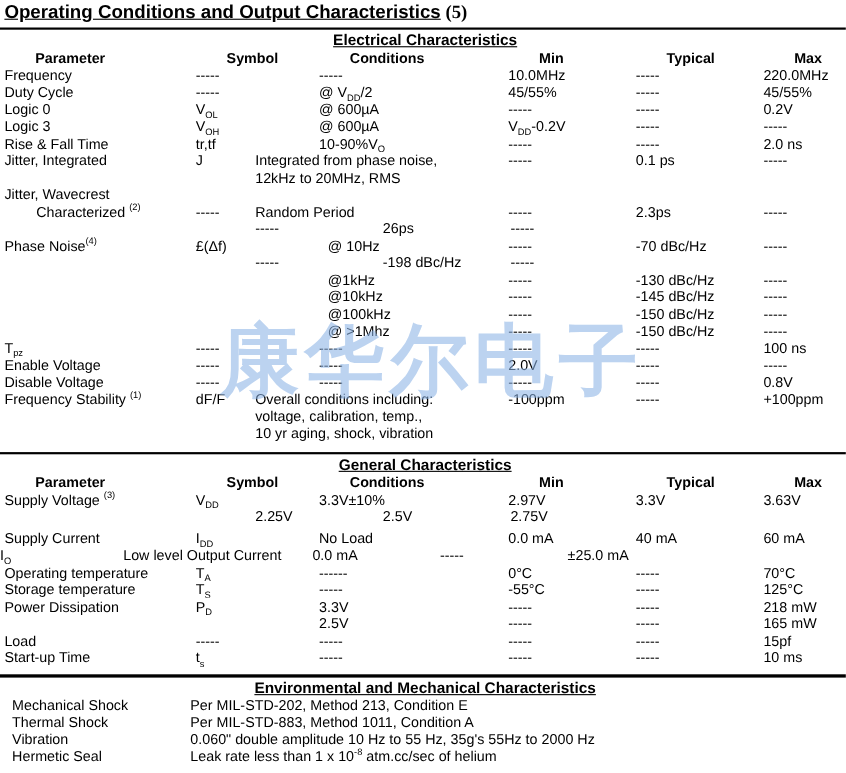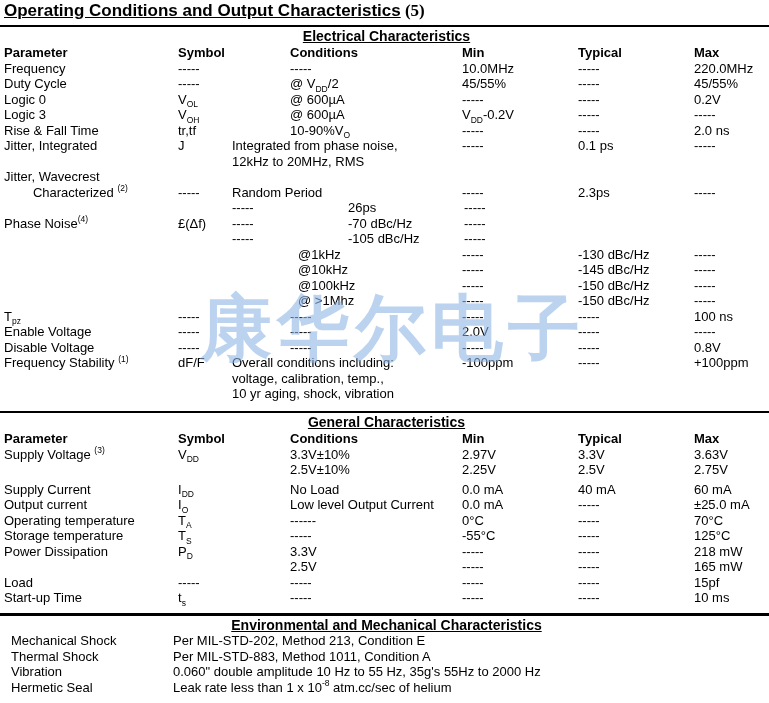--- a/index.html
+++ b/index.html
@@ -10,21 +10,21 @@
     font-size:13px;line-height:15.5px;
   }
   .title{margin:3px 0 0 4px;font-size:17px;font-weight:bold;white-space:nowrap;}
   .title-main{text-decoration:underline;}
   .title-num{font-family:"Liberation Serif",serif;}
   .rule{height:2px;background:#000;width:769px;}
   .rule.thick{height:3px;}
   .r1{margin-top:6px;} .r2{margin-top:9px;} .r3{margin-top:7px;}
   .section-heading{font-size:14px;font-weight:bold;text-decoration:underline;margin:2px 0 0 4px;white-space:nowrap;text-align:center;}
   .trow{display:flex;align-items:flex-start;}
-  .trow.thead{font-weight:bold;margin-top:1px;}
+  .trow.thead{font-weight:bold;margin-top:1px;margin-left:28px;}
   .trow.mt{margin-top:4px;}
   .trow span{flex:none;white-space:pre-wrap;box-sizing:border-box;}
   .c1{width:178px;padding-left:4px;}
   .c2{width:54px;}
   .c3{width:230px;}
   .c4{width:116px;}
   .c5{width:116px;}
   .c6{width:75px;}
   .ci0{padding-left:0;}
   .ci1{padding-left:58px;}
@@ -125,29 +125,30 @@
     <div class="trow">
       <span class="c1"></span>
       <span class="c2"></span>
       <span class="c4">-----</span>
       <span class="c5">26ps</span>
       <span class="c6">-----</span>
     </div>
     <div class="trow">
       <span class="c1">Phase Noise<sup>(4)</sup></span>
       <span class="c2">£(Δf)</span>
+      <span class="c3 ci2">@ 10Hz</span>
       <span class="c4">-----</span>
       <span class="c5">-70 dBc/Hz</span>
       <span class="c6">-----</span>
     </div>
     <div class="trow">
       <span class="c1"></span>
       <span class="c2"></span>
       <span class="c4">-----</span>
-      <span class="c5">-105 dBc/Hz</span>
+      <span class="c5">-198 dBc/Hz</span>
       <span class="c6">-----</span>
     </div>
     <div class="trow">
       <span class="c1"></span>
       <span class="c2"></span>
       <span class="c3 ci2">@1kHz</span>
       <span class="c4">-----</span>
       <span class="c5">-130 dBc/Hz</span>
       <span class="c6">-----</span>
     </div>
@@ -225,35 +226,33 @@
       <span class="c1">Supply Voltage <sup>(3)</sup></span>
       <span class="c2">V<sub>DD</sub></span>
       <span class="c3 ci1">3.3V±10%</span>
       <span class="c4">2.97V</span>
       <span class="c5">3.3V</span>
       <span class="c6">3.63V</span>
     </div>
     <div class="trow">
       <span class="c1"></span>
       <span class="c2"></span>
-      <span class="c3 ci1">2.5V±10%</span>
       <span class="c4">2.25V</span>
       <span class="c5">2.5V</span>
       <span class="c6">2.75V</span>
     </div>
     <div class="trow mt">
       <span class="c1">Supply Current</span>
       <span class="c2">I<sub>DD</sub></span>
       <span class="c3 ci1">No Load</span>
       <span class="c4">0.0 mA</span>
       <span class="c5">40 mA</span>
       <span class="c6">60 mA</span>
     </div>
     <div class="trow">
-      <span class="c1">Output current</span>
       <span class="c2">I<sub>O</sub></span>
       <span class="c3 ci1">Low level Output Current</span>
       <span class="c4">0.0 mA</span>
       <span class="c5">-----</span>
       <span class="c6">±25.0 mA</span>
     </div>
     <div class="trow">
       <span class="c1">Operating temperature</span>
       <span class="c2">T<sub>A</sub></span>
       <span class="c3 ci1">------</span>

